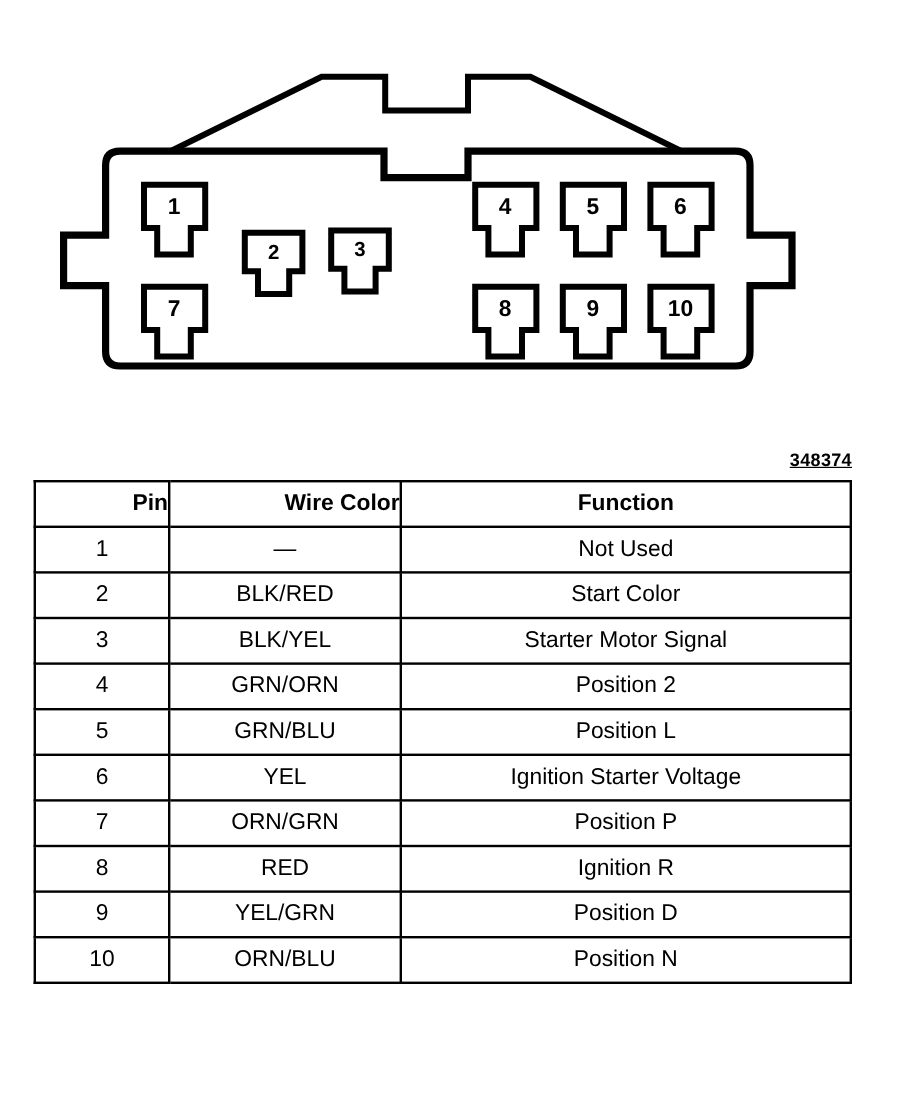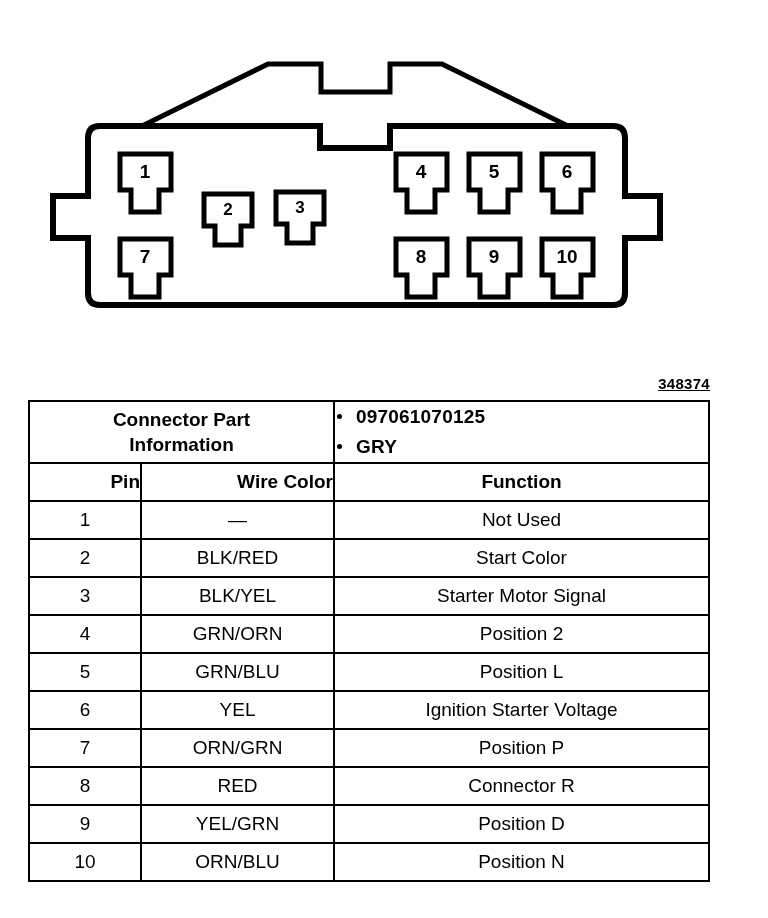--- a/index.html
+++ b/index.html
@@ -204,32 +204,20 @@
 
 <div id="pinout-table-wrap">
   <table class="pinout">
     <colgroup>
       <col class="col-pin">
       <col class="col-wire">
       <col class="col-func">
     </colgroup>
     <tbody>
 
-      <tr>
-        <td colspan="2" class="cpi-label">
-          <span>Connector Part</span><br>
-          <span>Information</span>
-        </td>
-        <td class="cpi-values">
-          <ul>
-            <li>097061070125</li>
-            <li>GRY</li>
-          </ul>
-        </td>
-      </tr>
 
       <tr>
         <th class="hdr">Pin</th>
         <th class="hdr">Wire Color</th>
         <th class="hdr func-hdr">Function</th>
       </tr>
 
       <tr>
         <td class="cell-pin">1</td>
         <td class="cell-wire">—</td>
@@ -261,21 +249,21 @@
         <td class="cell-func">Ignition Starter Voltage</td>
       </tr>
       <tr>
         <td class="cell-pin">7</td>
         <td class="cell-wire">ORN/GRN</td>
         <td class="cell-func">Position P</td>
       </tr>
       <tr>
         <td class="cell-pin">8</td>
         <td class="cell-wire">RED</td>
-        <td class="cell-func">Connector R</td>
+        <td class="cell-func">Ignition R</td>
       </tr>
       <tr>
         <td class="cell-pin">9</td>
         <td class="cell-wire">YEL/GRN</td>
         <td class="cell-func">Position D</td>
       </tr>
       <tr>
         <td class="cell-pin">10</td>
         <td class="cell-wire">ORN/BLU</td>
         <td class="cell-func">Position N</td>

